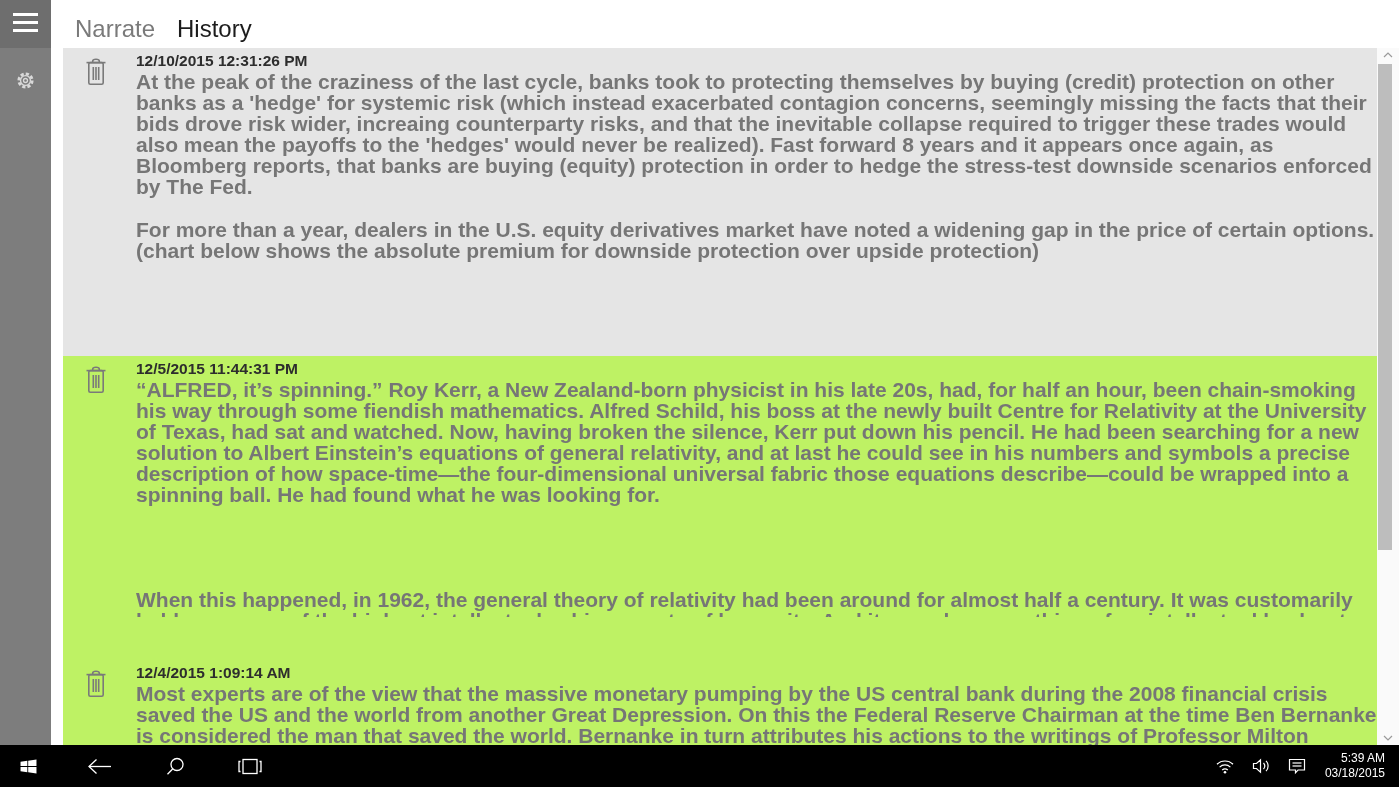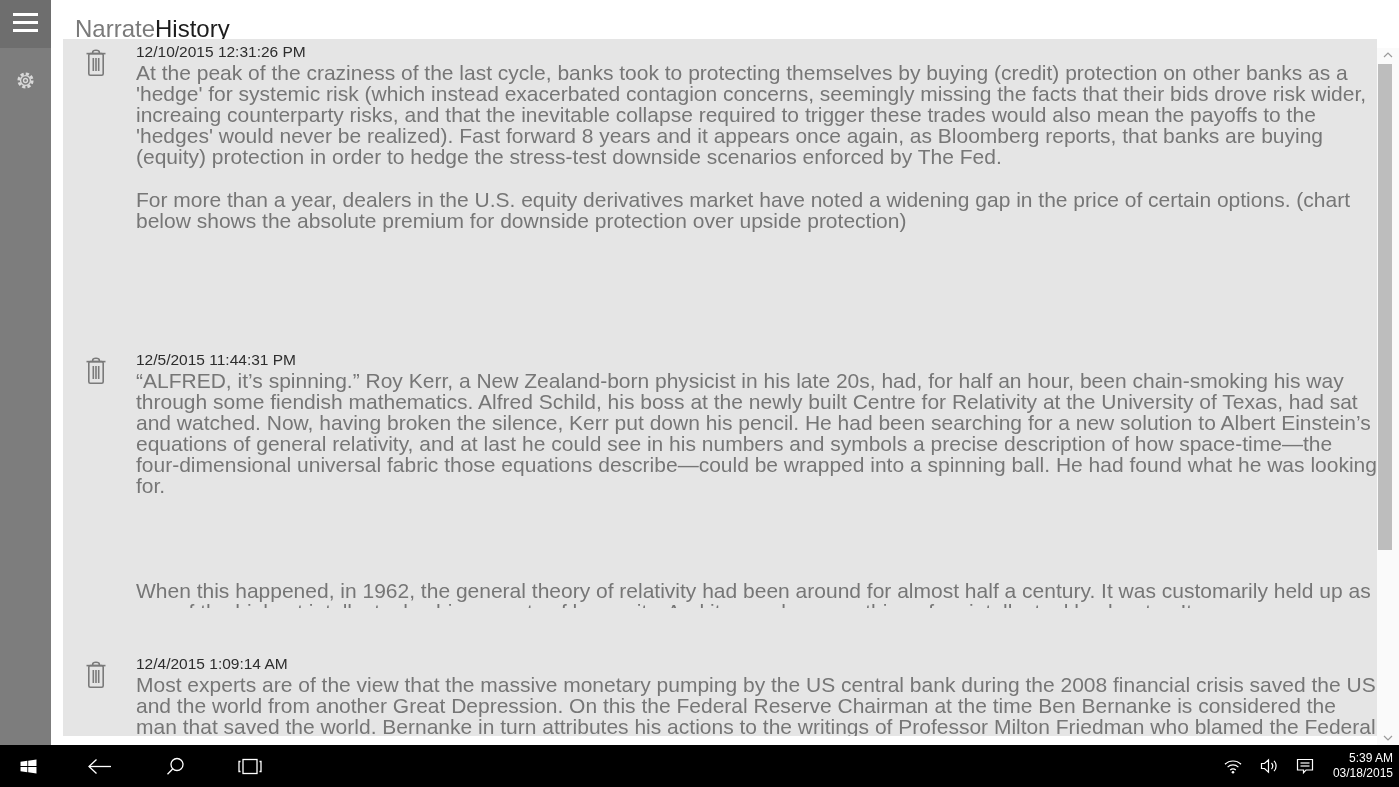--- a/index.html
+++ b/index.html
@@ -9,26 +9,26 @@
   
   .sidebar { position:absolute; left:0; top:0; width:51px; height:745px; background:#7d7d7d; z-index:5; }
   .hamburger-btn { width:51px; height:48px; background:#6e6e6e; padding:13px 0 0 13px; cursor:pointer; }
   .hamburger-btn .bar { width:25px; height:3px; background:#fff; margin-bottom:5px; }
   .settings-btn { width:51px; height:40px; margin-top:14px; display:flex; align-items:center; justify-content:center; cursor:pointer; }
 
   
   .main { position:absolute; left:51px; top:0; width:1348px; height:745px; background:#fff; }
   .header { height:48px; display:flex; align-items:flex-end; padding:0 0 6px 24px; background:#fff; }
   .app-title { font-size:24px; color:#7a7a7a; line-height:26px; }
-  .page-title { font-size:24px; color:#1c1c1c; line-height:26px; }
-
-  .content { position:absolute; left:0; top:39px; width:1348px; height:697px; overflow:hidden; }
+  .page-title { font-size:24px; color:#1c1c1c; line-height:26px; margin-left:22px; }
+
+  .content { position:absolute; left:0; top:48px; width:1348px; height:697px; overflow:hidden;font-weight:bold; }
   .list { padding:0 22px 0 12px; }
 
-  .entry { display:flex; background:#e5e5e5; }
+  .entry { display:flex; background:#bef264; }
   .entry.selected { background:#e5e5e5; }
   .entry-1 { height:308px; }
   .entry-2 { height:304px; }
   .entry-3 { height:304px; }
   .trash-col { flex:none; width:73px; padding:9px 0 0 21px; }
   .entry-body { flex:1; padding-top:2px; overflow:hidden; }
   .clip-2 { height:259px; overflow:hidden; }
   .timestamp { font-size:15.5px; line-height:21px; color:#2d2d2d; }
   .para { font-size:21px; line-height:21px; color:#767676; }
   .gap1 { margin-top:22px; }
@@ -42,21 +42,21 @@
   .scroll-arrow.down { bottom:0; }
   .scroll-thumb { position:absolute; left:1px; top:16px; width:14px; height:486px; background:#bdbdbd; cursor:pointer; }
 
   
   .taskbar { position:absolute; left:0; top:745px; width:1399px; height:42px; background:#000; z-index:10; }
   .tb-btn { position:absolute; top:0; width:44px; height:42px; display:flex; align-items:center; justify-content:center; cursor:pointer; }
   .tb-start { left:6px; }
   .tb-back { left:78px; }
   .tb-search { left:153px; }
   .tb-taskview { left:228px; }
-  .tray { position:absolute; right:0; top:0; height:42px; display:flex; align-items:center; }
+  .tray { position:absolute; right:8px; top:0; height:42px; display:flex; align-items:center; }
   .tray-btn { width:36px; height:42px; display:flex; align-items:center; justify-content:center; cursor:pointer; }
   .clock { width:76px; padding-right:6px; text-align:right; color:#fff; font-size:12px; line-height:15px; cursor:pointer; }
 </style>
 </head>
 <body>
 
 <div class="sidebar">
   <div class="hamburger-btn">
     <div>
       <div class="bar"></div>

